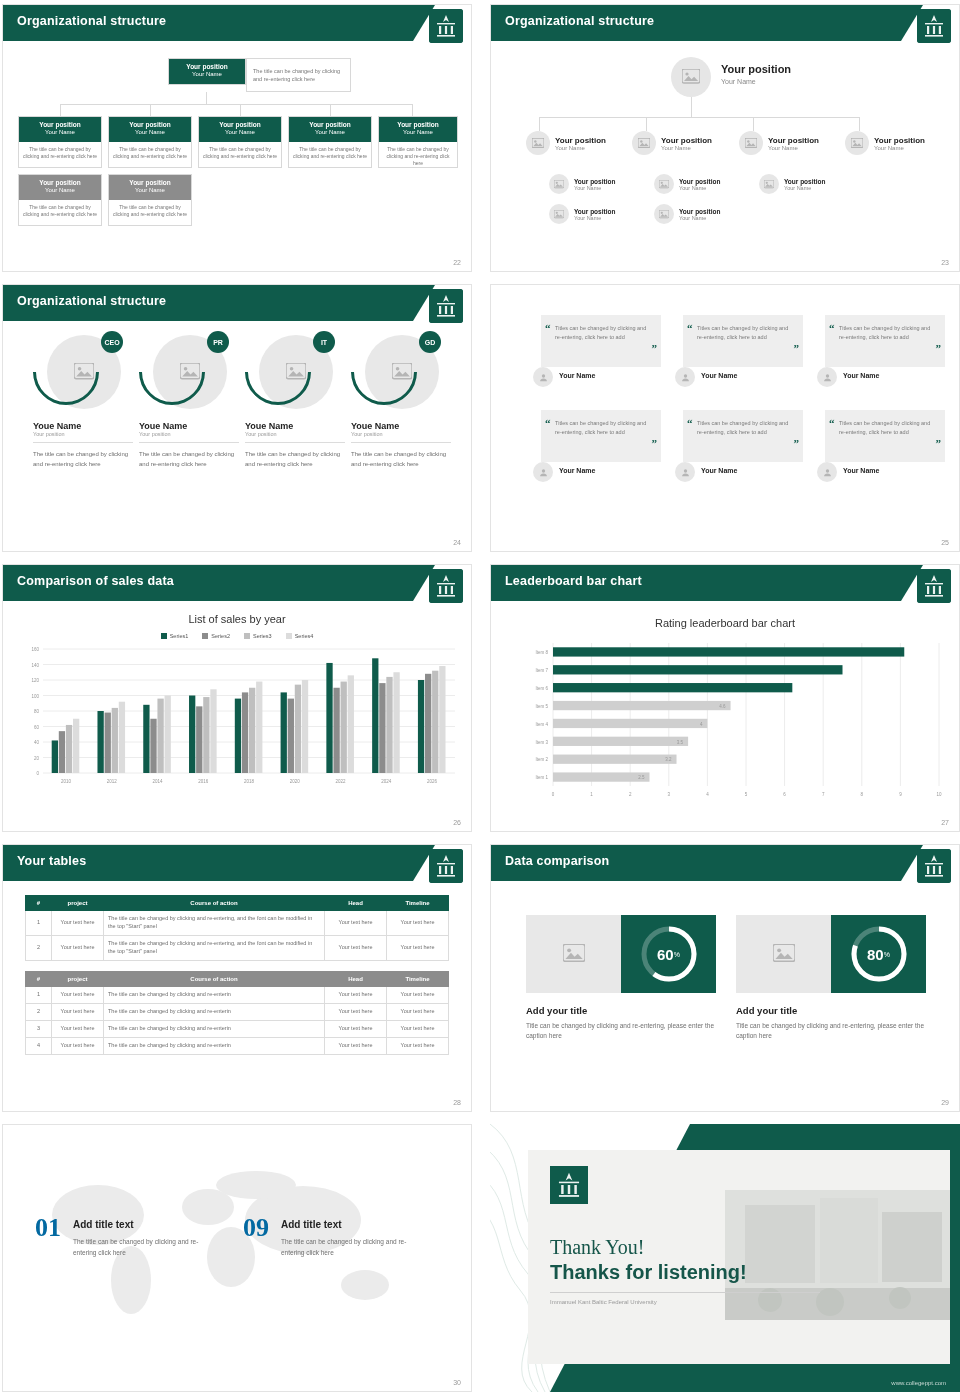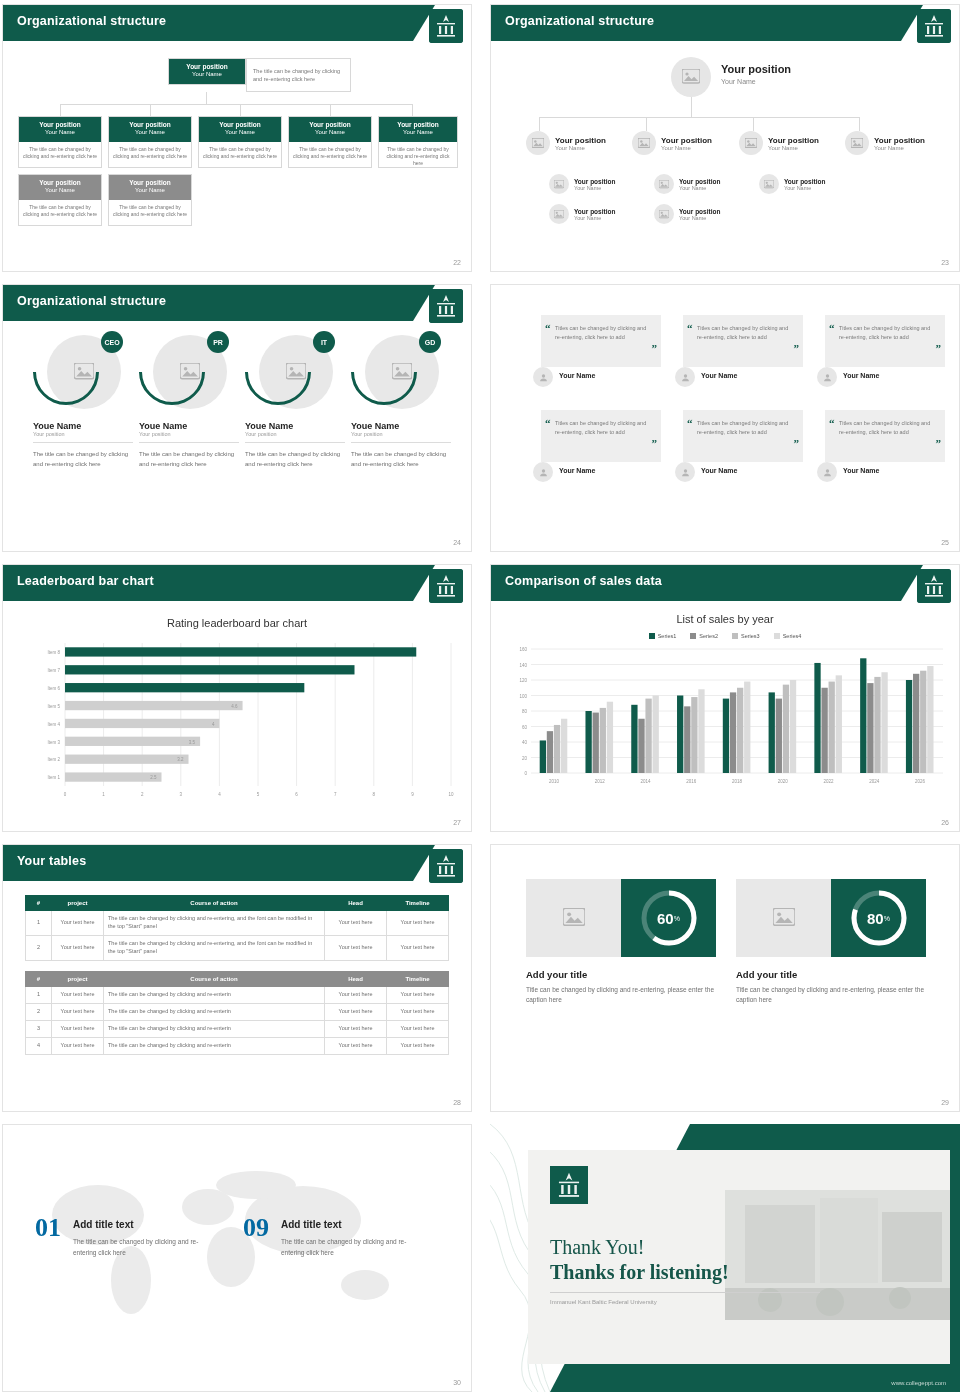--- a/index.html
+++ b/index.html
@@ -196,21 +196,21 @@
   .ty {
     position:absolute; inset:0;
     background: #0f172a;
   }
   .ty-inner {
     position:absolute; left: 38px; top: 26px; right: 10px; bottom: 28px;
     background: #f2f2f0;
     overflow: hidden;
   }
   .ty-h1 { font-size: 20px; color:#16564a; font-family:"Liberation Serif", serif; }
-  .ty-h2 { font-size: 20px; color:#16564a; font-weight:bold; font-family:Liberation Serif, serif; }
+  .ty-h2 { font-size: 20px; color:#16564a; font-weight:bold; font-family:Liberation Sans, sans-serif; }
   .ty-sub { font-size: 6px; color:#9a9a9a; margin-top:6px; }
   .ty-rule { width: 270px; height:1px; background:#cfcfcf; margin-top:8px; }
   .web { position:absolute; right:14px; bottom:6px; font-size:6px; color:#c9dad5; }
 </style>
 </head>
 <body>
 
 <div class="grid">
 
   <div class="slide">
@@ -620,87 +620,20 @@
       </div>
       <div class="avatar" style="position:absolute; left:326px; top:177px; width:20px; height:20px;">
           <svg width="9" height="9" viewBox="0 0 12 12" fill="#b5b5b5">
             <circle cx="6" cy="4" r="2.2"></circle>
             <path d="M1.5 11c0-2.4 2-3.6 4.5-3.6S10.5 8.6 10.5 11z"></path>
           </svg>
         </div>
       <div class="q-name" style="left:352px; top:182px;">Your Name</div>
     </div>
     <div class="pageno">25</div>
-  </div>
-
-  <div class="slide">
-    <div class="hdr">
-      <div class="title">Leaderboard bar chart</div>
-      <div class="hdr-corner"></div>
-      <div class="logo">
-        <svg width="34" height="34" viewBox="0 0 34 34">
-            <rect width="34" height="34" fill="#0f5b4b"></rect>
-            <g fill="#ffffff" opacity=".92">
-              <path d="M17 6 L20 13 L17 11 L14 13 Z"></path>
-              <path d="M8 14 h18 v1.4 H8z"></path>
-              <path d="M10 17 h2.2 v8 H10z M15.9 17 h2.2 v8 h-2.2z M21.8 17 h2.2 v8 h-2.2z"></path>
-              <path d="M8 26 h18 v1.6 H8z"></path>
-            </g>
-          </svg>
-      </div>
-    </div>
-    <div class="slide-body">
-      <div class="chart-title" style="margin-top:16px;">Rating leaderboard bar chart</div>
-      <svg id="chart-hbar" width="450" height="165" viewBox="0 0 450 165" style="margin-left:10px; margin-top:10px;">
-          <line x1="52" x2="52" y1="4" y2="147" stroke="#ececec"></line>
-          <text x="52" y="157" text-anchor="middle" class="axis-lbl">0</text>
-          <line x1="90.6" x2="90.6" y1="4" y2="147" stroke="#ececec"></line>
-          <text x="90.6" y="157" text-anchor="middle" class="axis-lbl">1</text>
-          <line x1="129.2" x2="129.2" y1="4" y2="147" stroke="#ececec"></line>
-          <text x="129.2" y="157" text-anchor="middle" class="axis-lbl">2</text>
-          <line x1="167.8" x2="167.8" y1="4" y2="147" stroke="#ececec"></line>
-          <text x="167.8" y="157" text-anchor="middle" class="axis-lbl">3</text>
-          <line x1="206.4" x2="206.4" y1="4" y2="147" stroke="#ececec"></line>
-          <text x="206.4" y="157" text-anchor="middle" class="axis-lbl">4</text>
-          <line x1="245" x2="245" y1="4" y2="147" stroke="#ececec"></line>
-          <text x="245" y="157" text-anchor="middle" class="axis-lbl">5</text>
-          <line x1="283.6" x2="283.6" y1="4" y2="147" stroke="#ececec"></line>
-          <text x="283.6" y="157" text-anchor="middle" class="axis-lbl">6</text>
-          <line x1="322.2" x2="322.2" y1="4" y2="147" stroke="#ececec"></line>
-          <text x="322.2" y="157" text-anchor="middle" class="axis-lbl">7</text>
-          <line x1="360.8" x2="360.8" y1="4" y2="147" stroke="#ececec"></line>
-          <text x="360.8" y="157" text-anchor="middle" class="axis-lbl">8</text>
-          <line x1="399.40000000000003" x2="399.40000000000003" y1="4" y2="147" stroke="#ececec"></line>
-          <text x="399.40000000000003" y="157" text-anchor="middle" class="axis-lbl">9</text>
-          <line x1="438" x2="438" y1="4" y2="147" stroke="#ececec"></line>
-          <text x="438" y="157" text-anchor="middle" class="axis-lbl">10</text>
-          <rect x="52" y="8.29" width="351.26" height="9.295" fill="#0f5b4b"></rect>
-          <text x="47" y="15.1375" text-anchor="end" class="axis-lbl">Item 8</text>
-          <rect x="52" y="26.165" width="289.5" height="9.295" fill="#0f5b4b"></rect>
-          <text x="47" y="33.0125" text-anchor="end" class="axis-lbl">Item 7</text>
-          <rect x="52" y="44.04" width="239.32" height="9.295" fill="#0f5b4b"></rect>
-          <text x="47" y="50.8875" text-anchor="end" class="axis-lbl">Item 6</text>
-          <rect x="52" y="61.915" width="177.55999999999997" height="9.295" fill="#cfcfcf"></rect>
-          <text x="47" y="68.7625" text-anchor="end" class="axis-lbl">Item 5</text>
-          <text x="224.55999999999997" y="68.7625" text-anchor="end" class="axis-lbl" fill="#ffffff">4.6</text>
-          <rect x="52" y="79.79" width="154.4" height="9.295" fill="#cfcfcf"></rect>
-          <text x="47" y="86.6375" text-anchor="end" class="axis-lbl">Item 4</text>
-          <text x="201.4" y="86.6375" text-anchor="end" class="axis-lbl" fill="#ffffff">4</text>
-          <rect x="52" y="97.665" width="135.1" height="9.295" fill="#cfcfcf"></rect>
-          <text x="47" y="104.5125" text-anchor="end" class="axis-lbl">Item 3</text>
-          <text x="182.1" y="104.5125" text-anchor="end" class="axis-lbl" fill="#ffffff">3.5</text>
-          <rect x="52" y="115.54" width="123.52" height="9.295" fill="#cfcfcf"></rect>
-          <text x="47" y="122.3875" text-anchor="end" class="axis-lbl">Item 2</text>
-          <text x="170.51999999999998" y="122.3875" text-anchor="end" class="axis-lbl" fill="#ffffff">3.2</text>
-          <rect x="52" y="133.415" width="96.5" height="9.295" fill="#cfcfcf"></rect>
-          <text x="47" y="140.2625" text-anchor="end" class="axis-lbl">Item 1</text>
-          <text x="143.5" y="140.2625" text-anchor="end" class="axis-lbl" fill="#ffffff">2.5</text>
-        </svg>
-    </div>
-    <div class="pageno">27</div>
   </div>
 
   <div class="slide">
     <div class="hdr">
       <div class="title">Comparison of sales data</div>
       <div class="hdr-corner"></div>
       <div class="logo">
         <svg width="34" height="34" viewBox="0 0 34 34">
             <rect width="34" height="34" fill="#0f5b4b"></rect>
             <g fill="#ffffff" opacity=".92">
@@ -796,20 +729,87 @@
           <rect x="419.11111111111114" y="27.700000000000003" width="6.295555555555556" height="102.3" fill="#bfbfbf"></rect>
           <rect x="426.2066666666667" y="23.049999999999997" width="6.295555555555556" height="106.95" fill="#dcdcdc"></rect>
           <text x="419.11111111111114" y="140" text-anchor="middle" class="axis-lbl">2026</text>
         </svg>
     </div>
     <div class="pageno">26</div>
   </div>
 
   <div class="slide">
     <div class="hdr">
+      <div class="title">Leaderboard bar chart</div>
+      <div class="hdr-corner"></div>
+      <div class="logo">
+        <svg width="34" height="34" viewBox="0 0 34 34">
+            <rect width="34" height="34" fill="#0f5b4b"></rect>
+            <g fill="#ffffff" opacity=".92">
+              <path d="M17 6 L20 13 L17 11 L14 13 Z"></path>
+              <path d="M8 14 h18 v1.4 H8z"></path>
+              <path d="M10 17 h2.2 v8 H10z M15.9 17 h2.2 v8 h-2.2z M21.8 17 h2.2 v8 h-2.2z"></path>
+              <path d="M8 26 h18 v1.6 H8z"></path>
+            </g>
+          </svg>
+      </div>
+    </div>
+    <div class="slide-body">
+      <div class="chart-title" style="margin-top:16px;">Rating leaderboard bar chart</div>
+      <svg id="chart-hbar" width="450" height="165" viewBox="0 0 450 165" style="margin-left:10px; margin-top:10px;">
+          <line x1="52" x2="52" y1="4" y2="147" stroke="#ececec"></line>
+          <text x="52" y="157" text-anchor="middle" class="axis-lbl">0</text>
+          <line x1="90.6" x2="90.6" y1="4" y2="147" stroke="#ececec"></line>
+          <text x="90.6" y="157" text-anchor="middle" class="axis-lbl">1</text>
+          <line x1="129.2" x2="129.2" y1="4" y2="147" stroke="#ececec"></line>
+          <text x="129.2" y="157" text-anchor="middle" class="axis-lbl">2</text>
+          <line x1="167.8" x2="167.8" y1="4" y2="147" stroke="#ececec"></line>
+          <text x="167.8" y="157" text-anchor="middle" class="axis-lbl">3</text>
+          <line x1="206.4" x2="206.4" y1="4" y2="147" stroke="#ececec"></line>
+          <text x="206.4" y="157" text-anchor="middle" class="axis-lbl">4</text>
+          <line x1="245" x2="245" y1="4" y2="147" stroke="#ececec"></line>
+          <text x="245" y="157" text-anchor="middle" class="axis-lbl">5</text>
+          <line x1="283.6" x2="283.6" y1="4" y2="147" stroke="#ececec"></line>
+          <text x="283.6" y="157" text-anchor="middle" class="axis-lbl">6</text>
+          <line x1="322.2" x2="322.2" y1="4" y2="147" stroke="#ececec"></line>
+          <text x="322.2" y="157" text-anchor="middle" class="axis-lbl">7</text>
+          <line x1="360.8" x2="360.8" y1="4" y2="147" stroke="#ececec"></line>
+          <text x="360.8" y="157" text-anchor="middle" class="axis-lbl">8</text>
+          <line x1="399.40000000000003" x2="399.40000000000003" y1="4" y2="147" stroke="#ececec"></line>
+          <text x="399.40000000000003" y="157" text-anchor="middle" class="axis-lbl">9</text>
+          <line x1="438" x2="438" y1="4" y2="147" stroke="#ececec"></line>
+          <text x="438" y="157" text-anchor="middle" class="axis-lbl">10</text>
+          <rect x="52" y="8.29" width="351.26" height="9.295" fill="#0f5b4b"></rect>
+          <text x="47" y="15.1375" text-anchor="end" class="axis-lbl">Item 8</text>
+          <rect x="52" y="26.165" width="289.5" height="9.295" fill="#0f5b4b"></rect>
+          <text x="47" y="33.0125" text-anchor="end" class="axis-lbl">Item 7</text>
+          <rect x="52" y="44.04" width="239.32" height="9.295" fill="#0f5b4b"></rect>
+          <text x="47" y="50.8875" text-anchor="end" class="axis-lbl">Item 6</text>
+          <rect x="52" y="61.915" width="177.55999999999997" height="9.295" fill="#cfcfcf"></rect>
+          <text x="47" y="68.7625" text-anchor="end" class="axis-lbl">Item 5</text>
+          <text x="224.55999999999997" y="68.7625" text-anchor="end" class="axis-lbl" fill="#ffffff">4.6</text>
+          <rect x="52" y="79.79" width="154.4" height="9.295" fill="#cfcfcf"></rect>
+          <text x="47" y="86.6375" text-anchor="end" class="axis-lbl">Item 4</text>
+          <text x="201.4" y="86.6375" text-anchor="end" class="axis-lbl" fill="#ffffff">4</text>
+          <rect x="52" y="97.665" width="135.1" height="9.295" fill="#cfcfcf"></rect>
+          <text x="47" y="104.5125" text-anchor="end" class="axis-lbl">Item 3</text>
+          <text x="182.1" y="104.5125" text-anchor="end" class="axis-lbl" fill="#ffffff">3.5</text>
+          <rect x="52" y="115.54" width="123.52" height="9.295" fill="#cfcfcf"></rect>
+          <text x="47" y="122.3875" text-anchor="end" class="axis-lbl">Item 2</text>
+          <text x="170.51999999999998" y="122.3875" text-anchor="end" class="axis-lbl" fill="#ffffff">3.2</text>
+          <rect x="52" y="133.415" width="96.5" height="9.295" fill="#cfcfcf"></rect>
+          <text x="47" y="140.2625" text-anchor="end" class="axis-lbl">Item 1</text>
+          <text x="143.5" y="140.2625" text-anchor="end" class="axis-lbl" fill="#ffffff">2.5</text>
+        </svg>
+    </div>
+    <div class="pageno">27</div>
+  </div>
+
+  <div class="slide">
+    <div class="hdr">
       <div class="title">Your tables</div>
       <div class="hdr-corner"></div>
       <div class="logo">
         <svg width="34" height="34" viewBox="0 0 34 34">
             <rect width="34" height="34" fill="#0f5b4b"></rect>
             <g fill="#ffffff" opacity=".92">
               <path d="M17 6 L20 13 L17 11 L14 13 Z"></path>
               <path d="M8 14 h18 v1.4 H8z"></path>
               <path d="M10 17 h2.2 v8 H10z M15.9 17 h2.2 v8 h-2.2z M21.8 17 h2.2 v8 h-2.2z"></path>
               <path d="M8 26 h18 v1.6 H8z"></path>
@@ -885,20 +885,35 @@
             <td class="c">Your text here</td>
             <td class="c">Your text here</td>
           </tr>
         </tbody>
       </table>
     </div>
     <div class="pageno">28</div>
   </div>
 
   <div class="slide">
+    <div class="hdr">
+      <div class="title">Data comparison</div>
+      <div class="hdr-corner"></div>
+      <div class="logo">
+        <svg width="34" height="34" viewBox="0 0 34 34">
+            <rect width="34" height="34" fill="#0f5b4b"></rect>
+            <g fill="#ffffff" opacity=".92">
+              <path d="M17 6 L20 13 L17 11 L14 13 Z"></path>
+              <path d="M8 14 h18 v1.4 H8z"></path>
+              <path d="M10 17 h2.2 v8 H10z M15.9 17 h2.2 v8 h-2.2z M21.8 17 h2.2 v8 h-2.2z"></path>
+              <path d="M8 26 h18 v1.6 H8z"></path>
+            </g>
+          </svg>
+      </div>
+    </div>
     <div class="slide-body">
 
       <div style="position:absolute; left:35px; top:34px; width:190px;">
         <div style="display:flex; height:78px;">
           <div class="donut-left" style="flex:1;">
             <svg width="22" height="20" viewBox="0 0 18 16" fill="#b5b5b5">
                 <rect x="0" y="0" width="18" height="14" rx="2" fill="none" stroke="#b5b5b5" stroke-width="1.2"></rect>
                 <circle cx="5" cy="5" r="1.6"></circle>
                 <path d="M2 12 l4.5-5 3 3.2 2.6-2.4 4 4.2z"></path>
               </svg>

